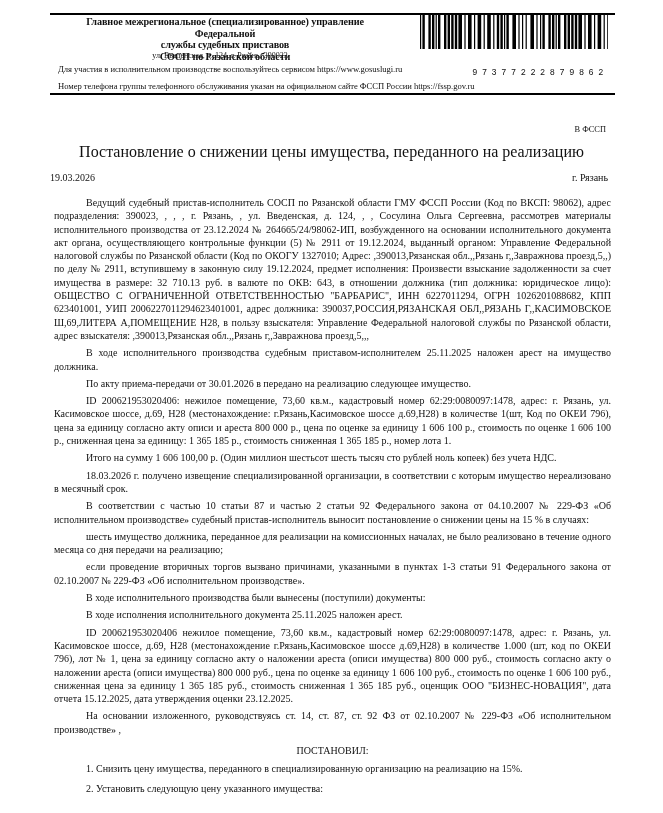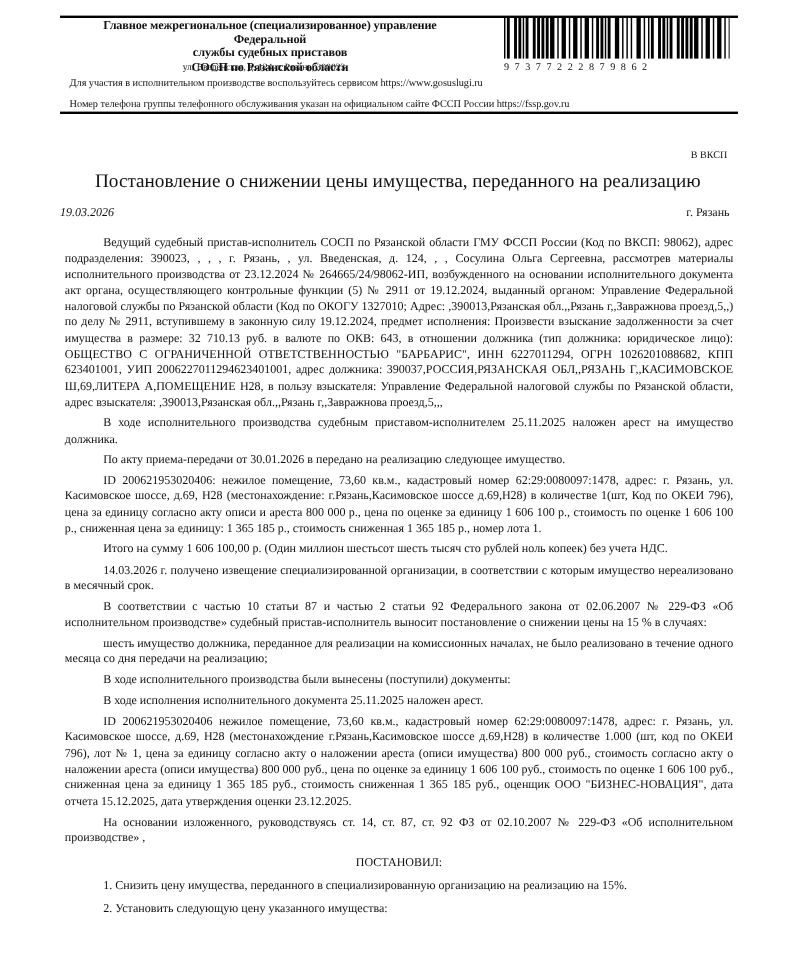--- a/index.html
+++ b/index.html
@@ -5,26 +5,26 @@
   html, body { margin:0; padding:0; background:#ffffff; }
   body { width:663px; height:813px; overflow:hidden; position:relative;
          font-family:"Liberation Serif", serif; color:#111; }
   .page { position:absolute; left:0; top:0; width:663px; height:813px; }
   .rule { position:absolute; left:50px; width:565px; height:2px; background:#000; }
   .hdr-org { position:absolute; left:55px; top:16px; width:340px; text-align:center;
              font-weight:bold; font-size:10.2px; line-height:11.6px; letter-spacing:-0.1px; }
   .hdr-addr { position:absolute; left:50px; top:51px; width:340px; text-align:center;
               font-size:8px; line-height:9.3px; }
   .barcode { position:absolute; left:420px; top:15px; width:188px; height:34px; }
-  .barcode-digits { position:absolute; left:420px; top:50px; width:188px; font-family:Liberation Serif, serif;
-                    font-size:8.5px; letter-spacing:4.6px; text-align:left; }
+  .barcode-digits { position:absolute; left:420px; top:68px; width:188px; font-family:Liberation Mono, monospace;
+                    font-size:8.5px; letter-spacing:4.6px; text-align:right; }
   .notice { position:absolute; left:58px; font-weight:normal; font-size:8.6px; white-space:nowrap; letter-spacing:-0.05px; }
   .vdelo { position:absolute; right:57px; top:125px; font-size:8.4px; }
   .title { position:absolute; left:0; width:663px; top:143px; text-align:center; font-size:16px; }
-  .date { position:absolute; left:50px; top:172px; font-size:10px;font-style:italic; }
+  .date { position:absolute; left:50px; top:172px; font-size:10px; }
   .city { position:absolute; right:55px; top:172px; font-size:10px; }
   .body { position:absolute; left:50px; width:565px; font-size:10px; line-height:13.3px; text-align:justify; }
   .body p { margin:4px; text-indent:32px;font-family:Liberation Serif, serif; }
   .center { text-align:center !important; text-indent:0 !important; }
 </style>
 </head>
 <body>
 
 <div class="page">
   <div class="rule" style="top:13px"></div>
@@ -84,34 +84,35 @@
       <rect x="177.6" y="0" width="3.5999999999999996" height="34" fill="#000"></rect>
       <rect x="183.6" y="0" width="1.2" height="34" fill="#000"></rect>
       <rect x="187.2" y="0" width="3.5999999999999996" height="34" fill="#000"></rect>
     </svg>
   <div class="barcode-digits">97377222879862</div>
 
   <div class="notice" style="top:64px">Для участия в исполнительном производстве воспользуйтесь сервисом https://www.gosuslugi.ru</div>
   <div class="notice" style="top:81px">Номер телефона группы телефонного обслуживания указан на официальном сайте ФССП России https://fssp.gov.ru</div>
   <div class="rule" style="top:93px"></div>
 
-  <div class="vdelo">В ВКСП</div>
+  <div class="vdelo">В ФССП</div>
   <div class="title">Постановление о снижении цены имущества, переданного на реализацию</div>
   <div class="date">19.03.2026</div>
   <div class="city">г. Рязань</div>
 
   <div class="body" style="top:192px">
     <p>Ведущий судебный пристав-исполнитель СОСП по Рязанской области ГМУ ФССП России (Код по ВКСП: 98062), адрес подразделения: 390023, , , , г. Рязань, , ул. Введенская, д. 124, , , Сосулина Ольга Сергеевна, рассмотрев материалы исполнительного производства от 23.12.2024 № 264665/24/98062-ИП, возбужденного на основании исполнительного документа акт органа, осуществляющего контрольные функции (5) № 2911 от 19.12.2024, выданный органом: Управление Федеральной налоговой службы по Рязанской области (Код по ОКОГУ 1327010; Адрес: ,390013,Рязанская обл.,,Рязань г,,Завражнова проезд,5,,) по делу № 2911, вступившему в законную силу 19.12.2024, предмет исполнения: Произвести взыскание задолженности за счет имущества в размере: 32 710.13 руб. в валюте по ОКВ: 643, в отношении должника (тип должника: юридическое лицо): ОБЩЕСТВО С ОГРАНИЧЕННОЙ ОТВЕТСТВЕННОСТЬЮ "БАРБАРИС", ИНН 6227011294, ОГРН 1026201088682, КПП 623401001, УИП 2006227011294623401001, адрес должника: 390037,РОССИЯ,РЯЗАНСКАЯ ОБЛ,,РЯЗАНЬ Г,,КАСИМОВСКОЕ Ш,69,ЛИТЕРА А,ПОМЕЩЕНИЕ Н28, в пользу взыскателя: Управление Федеральной налоговой службы по Рязанской области, адрес взыскателя: ,390013,Рязанская обл.,,Рязань г,,Завражнова проезд,5,,,</p>
     <p>В ходе исполнительного производства судебным приставом-исполнителем 25.11.2025 наложен арест на имущество должника.</p>
     <p>По акту приема-передачи от 30.01.2026 в передано на реализацию следующее имущество.</p>
     <p>ID 200621953020406: нежилое помещение, 73,60 кв.м., кадастровый номер 62:29:0080097:1478, адрес: г. Рязань, ул. Касимовское шоссе, д.69, Н28 (местонахождение: г.Рязань,Касимовское шоссе д.69,Н28) в количестве 1(шт, Код по ОКЕИ 796), цена за единицу согласно акту описи и ареста 800 000 р., цена по оценке за единицу 1 606 100 р., стоимость по оценке 1 606 100 р., сниженная цена за единицу: 1 365 185 р., стоимость сниженная 1 365 185 р., номер лота 1.</p>
     <p style="margin-top:4px">Итого на сумму 1 606 100,00 р. (Один миллион шестьсот шесть тысяч сто рублей ноль копеек) без учета НДС.</p>
-    <p>14.03.2026 г. получено извещение специализированной организации, в соответствии с которым имущество нереализовано в месячный срок.</p>
-    <p>В соответствии с частью 10 статьи 87 и частью 2 статьи 92 Федерального закона от 02.06.2007 № 229-ФЗ «Об исполнительном производстве» судебный пристав-исполнитель выносит постановление о снижении цены на 15 % в случаях:</p>
+    <p>18.03.2026 г. получено извещение специализированной организации, в соответствии с которым имущество нереализовано в месячный срок.</p>
+    <p>В соответствии с частью 10 статьи 87 и частью 2 статьи 92 Федерального закона от 04.10.2007 № 229-ФЗ «Об исполнительном производстве» судебный пристав-исполнитель выносит постановление о снижении цены на 15 % в случаях:</p>
     <p>шесть имущество должника, переданное для реализации на комиссионных началах, не было реализовано в течение одного месяца со дня передачи на реализацию;</p>
+    <p>если проведение вторичных торгов вызвано причинами, указанными в пунктах 1-3 статьи 91 Федерального закона от 02.10.2007 № 229-ФЗ «Об исполнительном производстве».</p>
     <p>В ходе исполнительного производства были вынесены (поступили) документы:</p>
     <p style="margin-top:3px">В ходе исполнения исполнительного документа 25.11.2025 наложен арест.</p>
     <p>ID 200621953020406 нежилое помещение, 73,60 кв.м., кадастровый номер 62:29:0080097:1478, адрес: г. Рязань, ул. Касимовское шоссе, д.69, Н28 (местонахождение г.Рязань,Касимовское шоссе д.69,Н28) в количестве 1.000 (шт, код по ОКЕИ 796), лот № 1, цена за единицу согласно акту о наложении ареста (описи имущества) 800 000 руб., стоимость согласно акту о наложении ареста (описи имущества) 800 000 руб., цена по оценке за единицу 1 606 100 руб., стоимость по оценке 1 606 100 руб., сниженная цена за единицу 1 365 185 руб., стоимость сниженная 1 365 185 руб., оценщик ООО "БИЗНЕС-НОВАЦИЯ", дата отчета 15.12.2025, дата утверждения оценки 23.12.2025.</p>
     <p style="margin-top:4px">На основании изложенного, руководствуясь ст. 14, ст. 87, ст. 92 ФЗ от 02.10.2007 № 229-ФЗ «Об исполнительном производстве» ,</p>
     <p class="center" style="margin-top:8px">ПОСТАНОВИЛ:</p>
     <p style="margin-top:5px">1. Снизить цену имущества, переданного в специализированную организацию на реализацию на 15%.</p>
     <p style="margin-top:6px">2. Установить следующую цену указанного имущества:</p>
 
   </div>
 </div>

